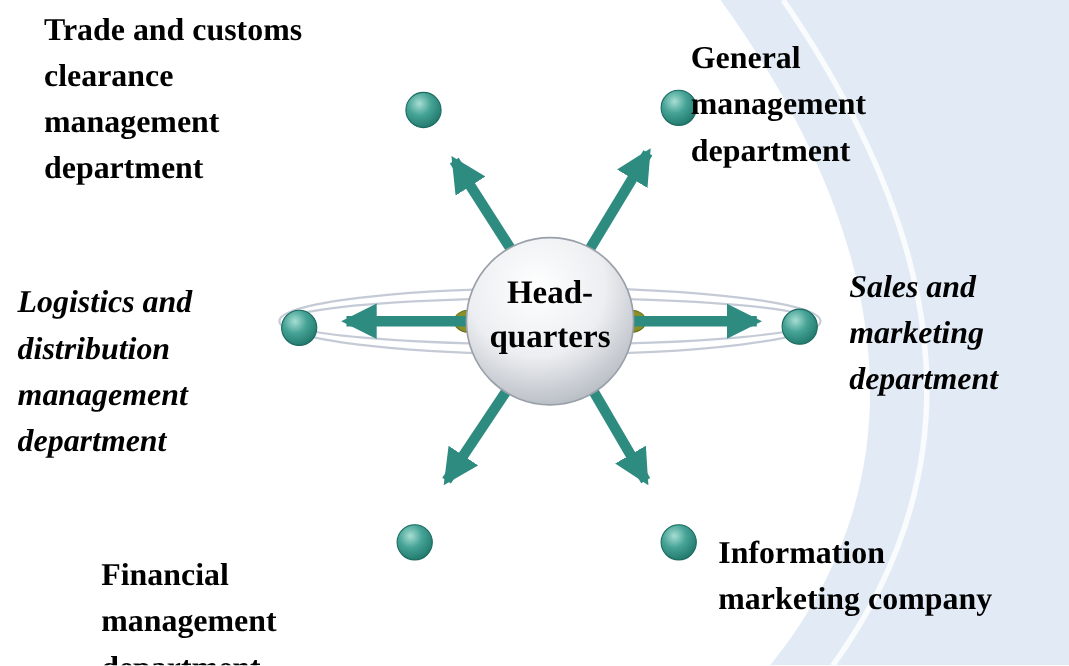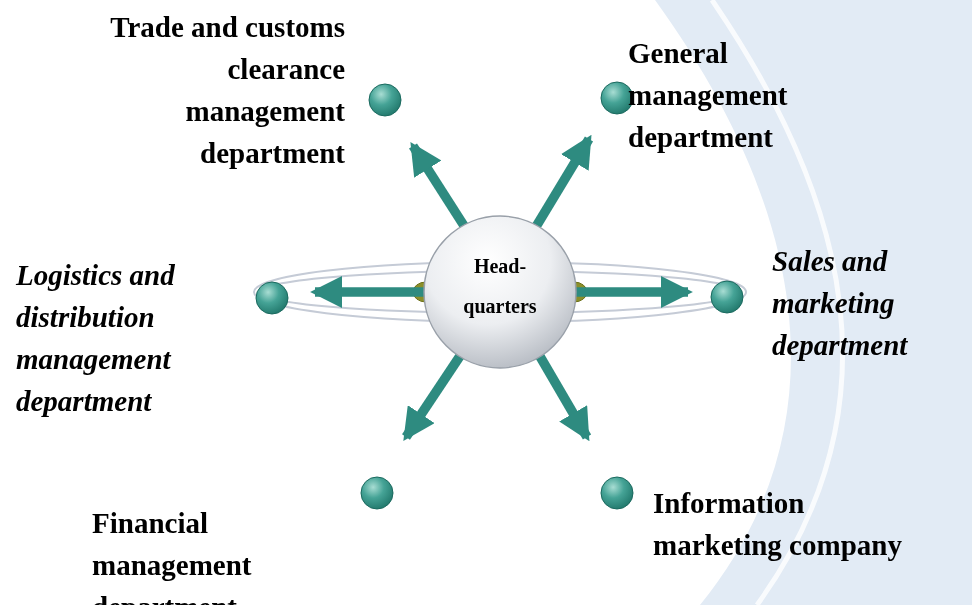--- a/index.html
+++ b/index.html
@@ -25,26 +25,26 @@
     white-space: pre-line;
     letter-spacing: 0px;
   }
   .center-label {
     position: absolute;
     left: 418px;
     top: 246px;
     width: 164px;
     text-align: center;
     font-weight: bold;
-    font-size: 20px;
+    font-size: 30px;
     line-height: 40px;
     white-space: pre-line;
   }
   
-  .lbl-0 { left: 40px;  top: 6px;   width: 305px; text-align: right; }
+  .lbl-0 { left: 40px;  top: 6px;   width: 305px; text-align: left; }
   .lbl-1 { left: 628px; top: 32px;  width: 290px; }
   .lbl-2 { left: 16px;  top: 254px; width: 250px; font-style: italic; }
   .lbl-3 { left: 772px; top: 240px; width: 200px; font-style: italic; }
   .lbl-4 { left: 92px; top: 470px; width: 260px; margin-top: 32px; }
   .lbl-5 { left: 653px; top: 482px; width: 320px; }
 
   .arrow {
     stroke: var(--arrow, #2e8b80);
     stroke-width: 9.5;
     fill: none;

